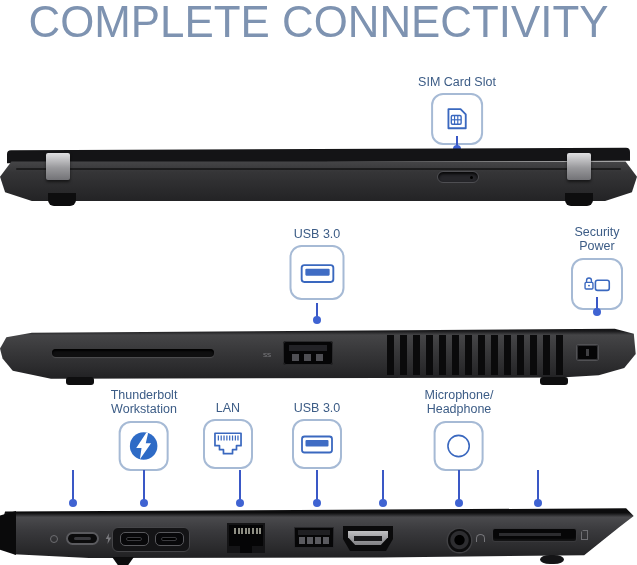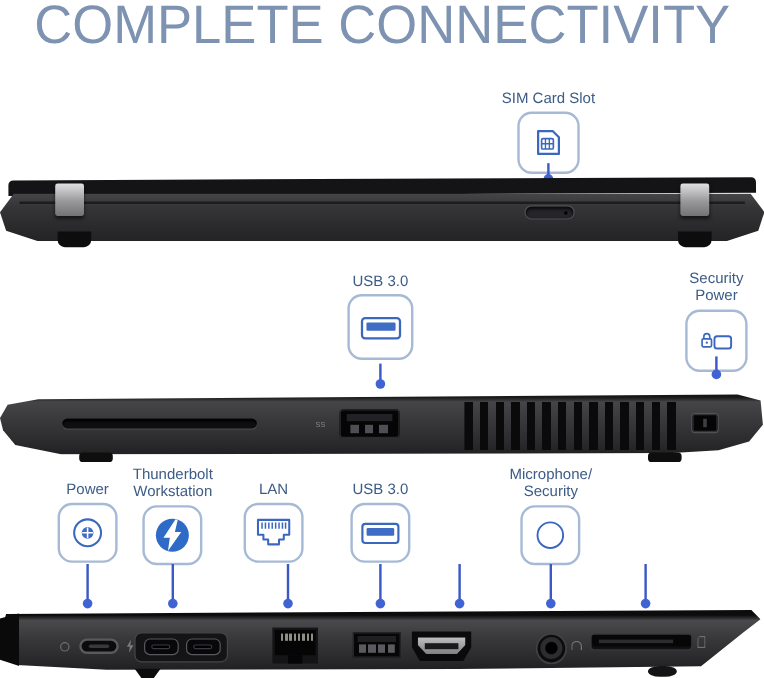--- a/index.html
+++ b/index.html
@@ -202,31 +202,20 @@
       <div class="usb2-pins"></div>
     </div>
     <div class="vents"></div>
     <div class="kensington">
       <div class="kensington-bar"></div>
     </div>
     <div class="lap2-foot" style="left:66px;"></div>
     <div class="lap2-foot" style="left:540px;"></div>
   </div>
 
-  <div class="callout" style="left:73px; top:401px;">
-    <div class="c-label">Power</div>
-    <div class="c-box box50">
-      <svg width="32" height="32" viewBox="0 0 30 30">
-        <circle cx="15" cy="15" r="10.5" fill="none" stroke="#3a68bf" stroke-width="1.6"></circle>
-        <circle cx="15" cy="15" r="4.6" fill="#3f6cc4"></circle>
-        <line x1="15" y1="10.8" x2="15" y2="19.2" stroke="#fff" stroke-width="1.2"></line>
-        <line x1="10.8" y1="15" x2="19.2" y2="15" stroke="#fff" stroke-width="1.2"></line>
-      </svg>
-    </div>
-  </div>
   <div class="cline" style="left:72px; top:470px; height:33px;"></div>
   <div class="cdot" style="left:69px; top:499px;"></div>
 
   <div class="callout" style="left:144px; top:388px;text-align:center;">
     <div class="c-label">Thunderbolt
 Workstation</div>
     <div class="c-box box50">
       <svg width="36" height="36" viewBox="0 0 34 34">
         <circle cx="17" cy="17" r="13" fill="#2e6bc6"></circle>
         <path d="M19.5,4.5 L10,19 h5 l-1.5,10.5 L24,14.5 h-5 l2.2,-9.5 z" fill="#ffffff"></path>
@@ -267,21 +256,21 @@
     </div>
   </div>
   <div class="cline" style="left:316px; top:470px; height:33px;"></div>
   <div class="cdot" style="left:313px; top:499px;"></div>
 
   <div class="cline" style="left:382px; top:470px; height:33px;"></div>
   <div class="cdot" style="left:379px; top:499px;"></div>
 
   <div class="callout" style="left:459px; top:388px;">
     <div class="c-label">Microphone/
-Security</div>
+Headphone</div>
     <div class="c-box box50">
       <svg width="32" height="32" viewBox="0 0 30 30">
         <circle cx="15" cy="15" r="10" fill="none" stroke="#3a68bf" stroke-width="1.5"></circle>
       </svg>
     </div>
   </div>
   <div class="cline" style="left:458px; top:470px; height:33px;"></div>
   <div class="cdot" style="left:455px; top:499px;"></div>
 
   <div class="cline" style="left:537px; top:470px; height:33px;"></div>

